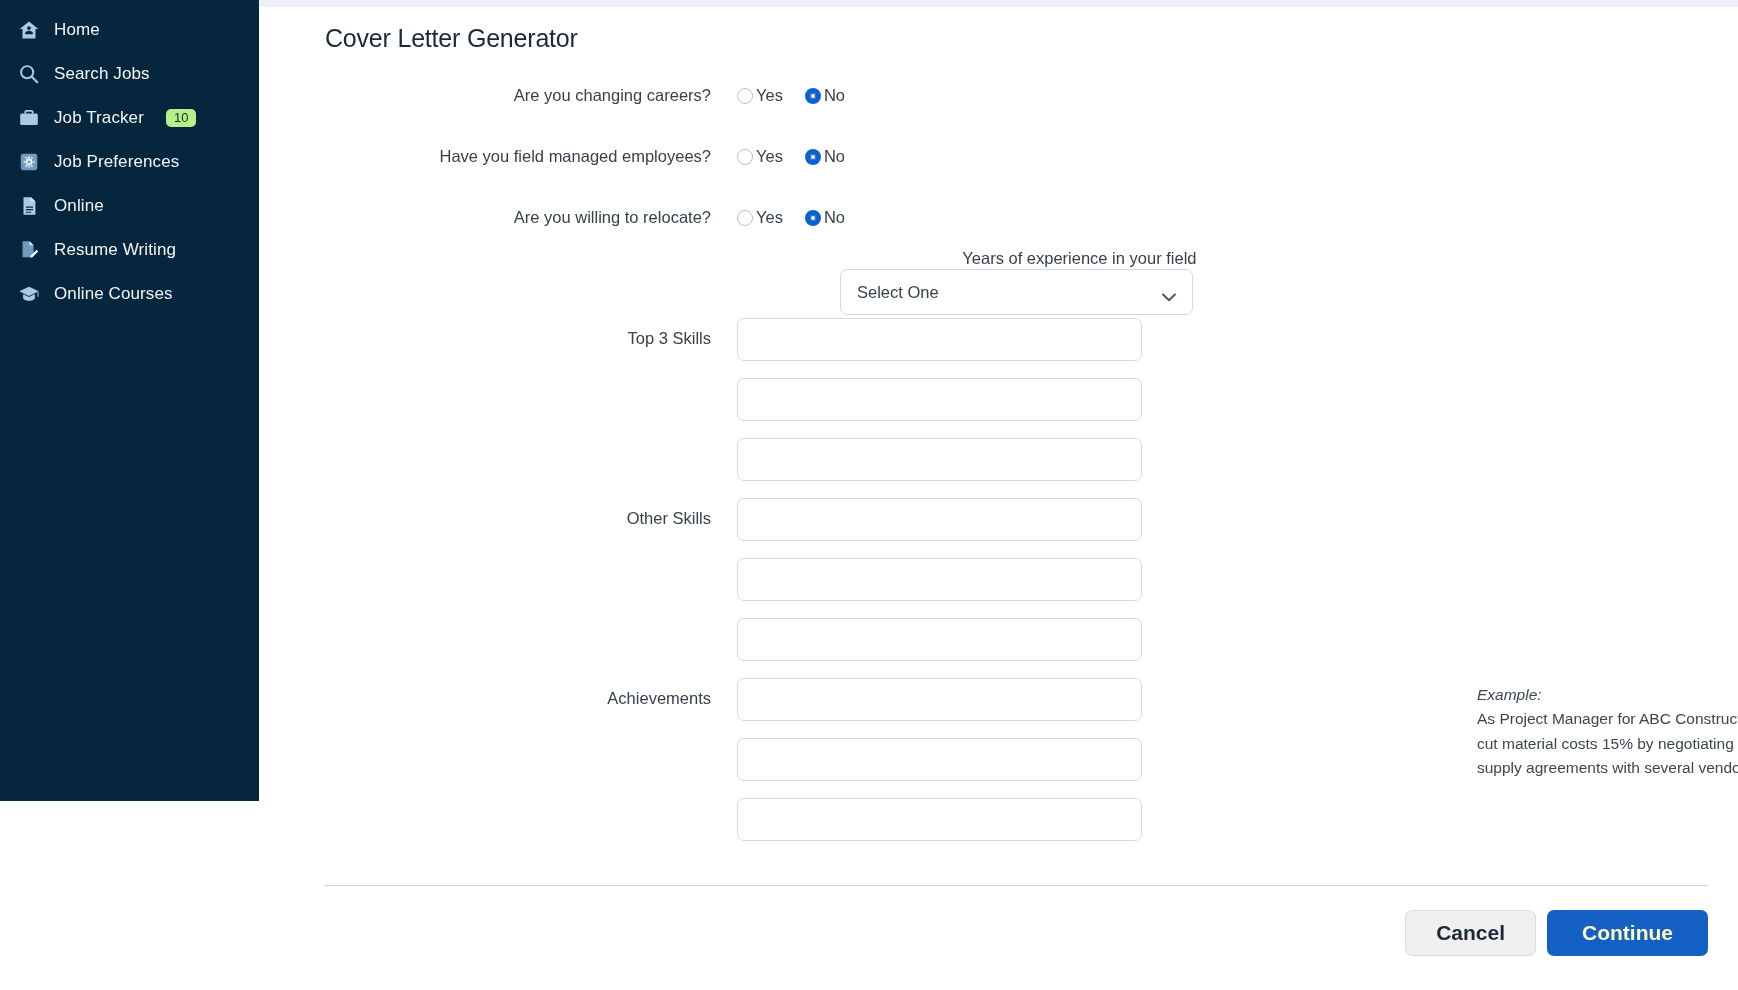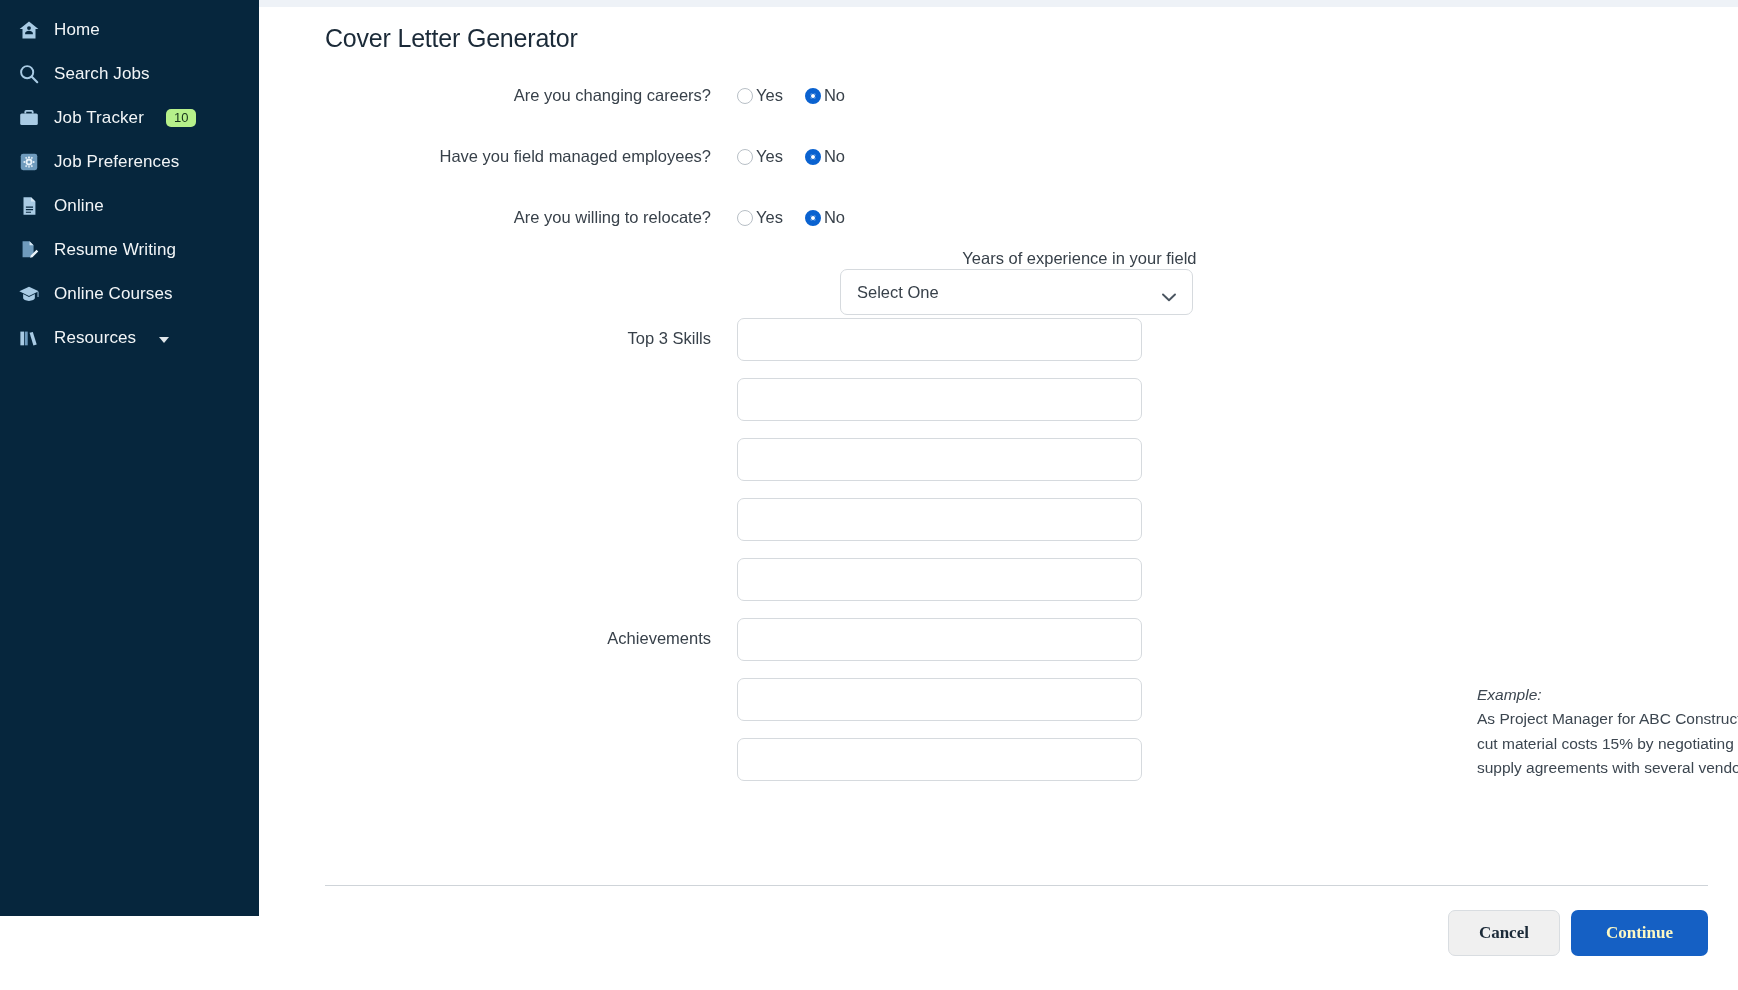--- a/index.html
+++ b/index.html
@@ -16,21 +16,21 @@
     display: flex;
     width: 1738px;
     height: 990px;
     position: relative;
   }
 
   
   .sidebar {
     width: 259px;
     min-width: 259px;
-    height: 916px;
+    height: 801px;
     background: #06263d;
     padding-top: 8px;
     display: flex;
     flex-direction: column;
   }
 
   .nav-item {
     display: flex;
     align-items: center;
     height: 44px;
@@ -233,22 +233,22 @@
   }
 
   .btn-bar {
     display: flex;
     justify-content: flex-end;
     gap: 11px;
     margin-top: 24px;
   }
 
   .btn {
-    font-family: Liberation Serif, serif;
-    font-size: 17px;
+    font-family: Liberation Sans, sans-serif;
+    font-size: 21px;
     font-weight: bold;
     border-radius: 7px;
     cursor: pointer;
     height: 46px;
     padding: 0 30px;
     border: 1px solid transparent;
   }
 
   .btn-cancel {
     background: #f0f0f0;
@@ -336,31 +336,20 @@
       <span class="nav-icon">
         <svg width="22" height="22" viewBox="0 0 24 24">
             <path fill="#a9cbe4" d="M12 4 1.4 9.1 12 14.2l10.6-5.1L12 4z"></path>
             <path fill="#a9cbe4" d="M5.6 12.1v4.3c0 1.7 2.9 3.1 6.4 3.1s6.4-1.4 6.4-3.1v-4.3L12 15.4l-6.4-3.3z"></path>
             <path fill="#a9cbe4" d="M21.3 9.7h1.1v5.6h-1.1z"></path>
           </svg>
       </span>
       <span class="nav-label">Online Courses</span>
     </div>
 
-    <div class="nav-item">
-      <span class="nav-icon">
-        <svg width="22" height="22" viewBox="0 0 24 24">
-            <rect x="2.6" y="5" width="4" height="15" fill="#a9cbe4"></rect>
-            <rect x="7.4" y="5" width="3.2" height="15" fill="#6f9bbd"></rect>
-            <path fill="#a9cbe4" d="m12.6 6.4 3.6-1 4.2 13.6-3.6 1.1L12.6 6.4z"></path>
-          </svg>
-      </span>
-      <span class="nav-label">Resources</span>
-      <span class="caret-down"></span>
-    </div>
 
   </nav>
 
   <section class="main">
 
     <div class="top-strip"></div>
 
     <h1 class="page-title">Cover Letter Generator</h1>
 
     <div class="form">
@@ -440,20 +429,26 @@
         </div>
       </div>
       <div class="row input-row">
         <div class="row-label"></div>
         <div class="row-field">
           <input class="text-input" type="text" value="" style="">
         </div>
       </div>
 
       <div class="row input-row">
+        <div class="row-label">Other Skills</div>
+        <div class="row-field">
+          <input class="text-input" type="text" value="" style="">
+        </div>
+      </div>
+      <div class="row input-row">
         <div class="row-label"></div>
         <div class="row-field">
           <input class="text-input" type="text" value="" style="">
         </div>
       </div>
       <div class="row input-row">
         <div class="row-label"></div>
         <div class="row-field">
           <input class="text-input" type="text" value="" style="">
         </div>

